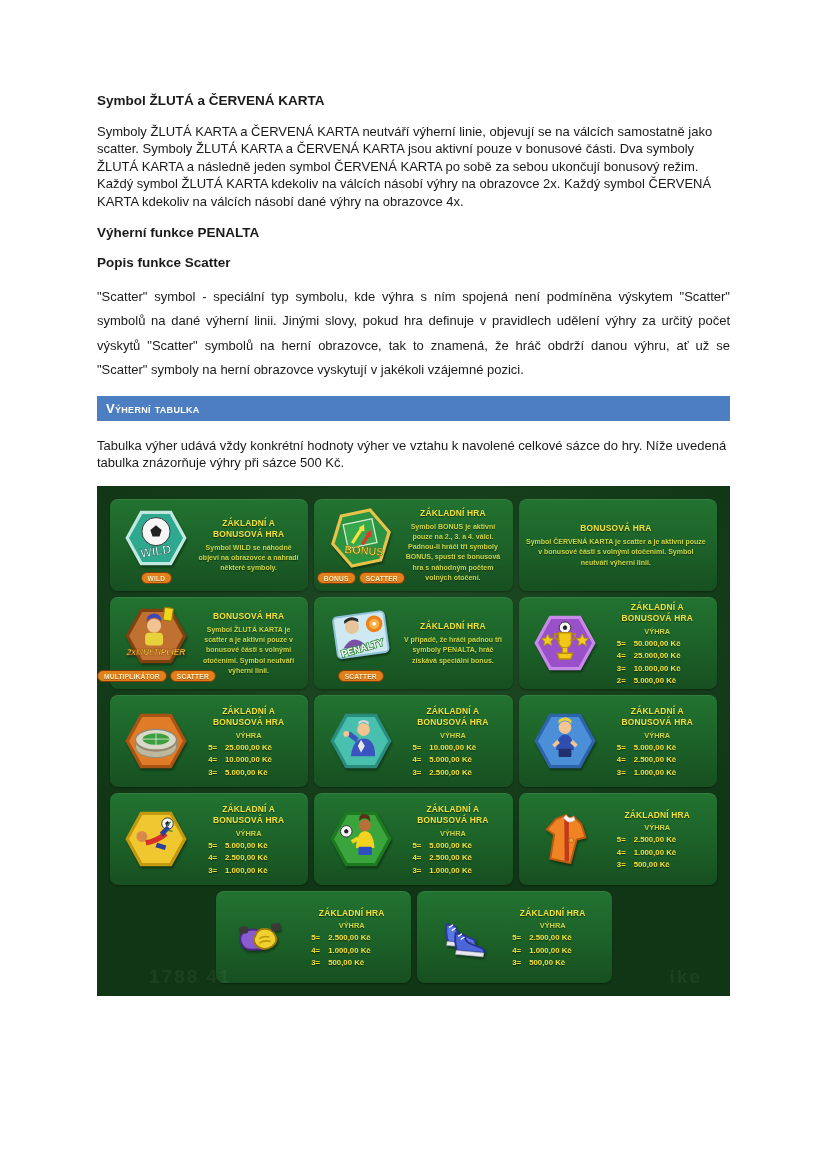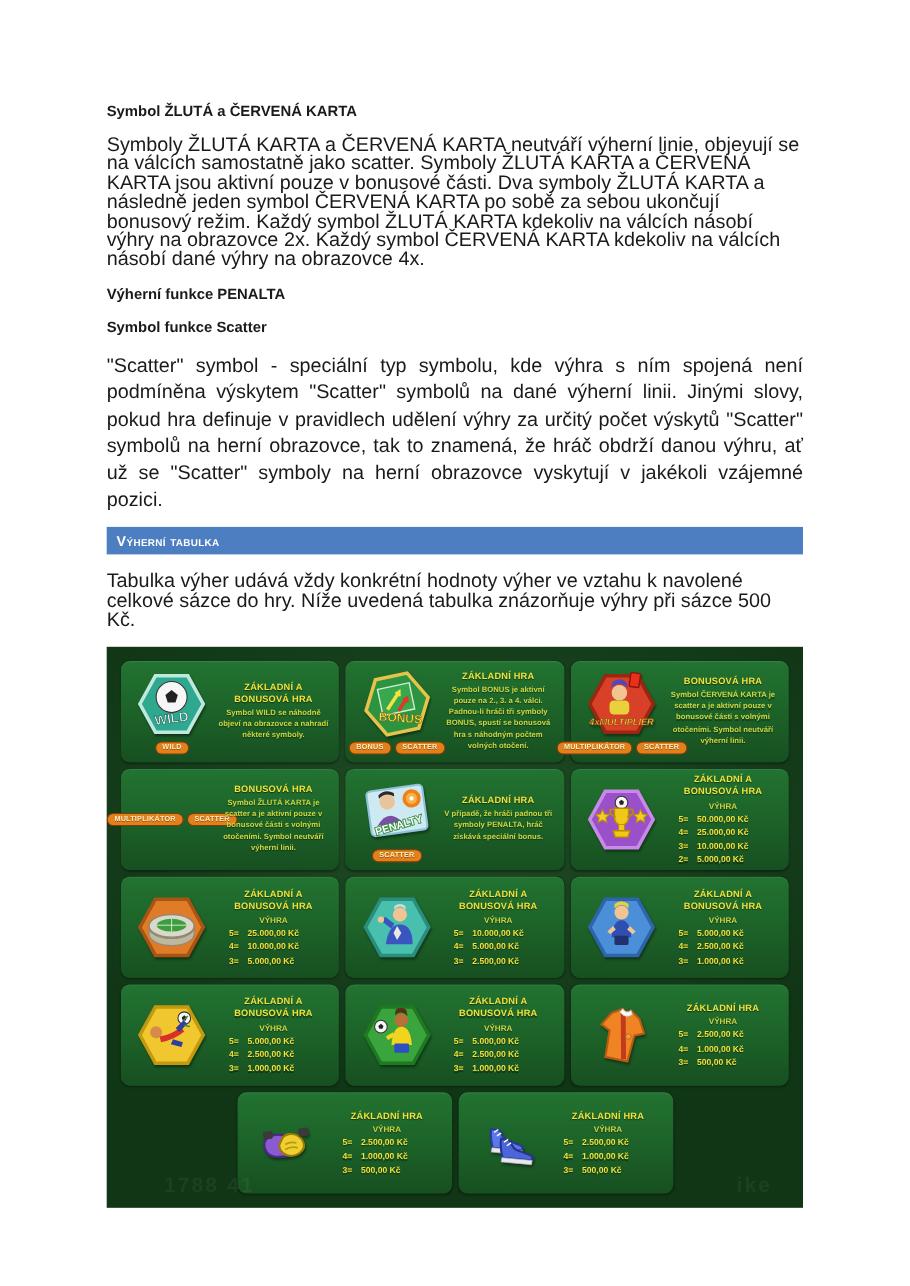--- a/index.html
+++ b/index.html
@@ -1,19 +1,19 @@
 <!DOCTYPE html>
 <html lang="cs" style="--banner-bg: #4d7ec1; --banner-fg: #ffffff; --table-bg: #14421a; --pill-bg: #e2801c; --title-yellow: #f2e23c; --desc-yellow: #ccd643;"><head>
 <meta charset="utf-8">
 <style>
   html,body{margin:0;padding:0;background:#ffffff;}
   body{width:827px;height:1169px;overflow:hidden;font-family:"Liberation Sans",sans-serif;color:#1a1a1a;position:relative;}
   .doc{padding:93px 97px 16px 97px;width:633px;}
   .doc h3{font-size:13.5px;margin:0 0 15px 0;font-weight:bold;}
-  .doc p{font-size:18px;line-height:17.4px;margin:0 0 15px 0;}
+  .doc p{font-size:13px;line-height:17.4px;margin:0 0 15px 0;}
   .doc p.justify{text-align:justify;line-height:24.4px;margin-bottom:13px;}
   .banner{background:var(--banner-bg,#4d7ec1);color:var(--banner-fg,#ffffff);height:25px;display:flex;align-items:center;padding-left:9px;font-weight:bold;font-size:13px;font-variant:small-caps;letter-spacing:.3px;margin:6px 0 16px 0;}
   
   .paytable{position:relative;width:633px;height:510px;background:var(--table-bg,#14421a);overflow:hidden;margin-top:2px;}
   .paytable::before{content:"";position:absolute;inset:0;background:
      radial-gradient(ellipse 420px 240px at 50% 30%, rgba(255,255,255,.05), rgba(0,0,0,.18));}
   .pt-inner{position:relative;padding:13px;display:flex;flex-direction:column;gap:6px;}
   .pt-row{display:grid;grid-template-columns:repeat(3,1fr);gap:6px;}
   .pt-row.center{display:flex;justify-content:center;}
   .pt-row.center .pt-cell{width:195px;}
@@ -39,21 +39,21 @@
 </style>
 </head>
 <body>
 
 <div class="doc">
   <h3>Symbol ŽLUTÁ a ČERVENÁ KARTA</h3>
   <p>Symboly ŽLUTÁ KARTA a ČERVENÁ KARTA neutváří výherní linie, objevují se na válcích samostatně jako scatter. Symboly ŽLUTÁ KARTA a ČERVENÁ KARTA jsou aktivní pouze v bonusové části. Dva symboly ŽLUTÁ KARTA a následně jeden symbol ČERVENÁ KARTA po sobě za sebou ukončují bonusový režim. Každý symbol ŽLUTÁ KARTA kdekoliv na válcích násobí výhry na obrazovce 2x. Každý symbol ČERVENÁ KARTA kdekoliv na válcích násobí dané výhry na obrazovce 4x.</p>
 
   <h3>Výherní funkce PENALTA</h3>
 
-  <h3>Symbol funkce Scatter</h3>
+  <h3>Popis funkce Scatter</h3>
   <p class="justify">"Scatter" symbol - speciální typ symbolu, kde výhra s ním spojená není podmíněna výskytem "Scatter" symbolů na dané výherní linii. Jinými slovy, pokud hra definuje v pravidlech udělení výhry za určitý počet výskytů "Scatter" symbolů na herní obrazovce, tak to znamená, že hráč obdrží danou výhru, ať už se "Scatter" symboly na herní obrazovce vyskytují v jakékoli vzájemné pozici.</p>
 
   <div class="banner">Výherní tabulka</div>
 
   <p>Tabulka výher udává vždy konkrétní hodnoty výher ve vztahu k navolené celkové sázce do hry. Níže uvedená tabulka znázorňuje výhry při sázce 500 Kč.</p>
 
   <div class="paytable">
     <div class="pt-inner">
         <div class="pt-row">
           <div class="pt-cell">
@@ -92,45 +92,39 @@
                 <span class="pt-pill">BONUS</span>
                 <span class="pt-pill">SCATTER</span>
               </div>
             </div>
             <div class="pt-text">
               <div class="pt-title">ZÁKLADNÍ HRA</div>
               <div class="pt-desc">Symbol BONUS je aktivní pouze na 2., 3. a 4. válci. Padnou-li hráči tři symboly BONUS, spustí se bonusová hra s náhodným počtem volných otočení.</div>
             </div>
           </div>
           <div class="pt-cell">
-            <div class="pt-left">
-              <div class="pt-icon">
-                <svg viewBox="0 0 100 100" xmlns="http://www.w3.org/2000/svg">
-                  <polygon points="27,10 73,10 95,50 73,90 27,90 5,50" fill="#d84028" stroke="#9c2612" stroke-width="5"></polygon>
-   <rect x="62" y="6" width="14" height="20" rx="2" fill="#e8301c" stroke="#8c1408" stroke-width="2" transform="rotate(8 69 16)"></rect>
-   <circle cx="47" cy="34" r="11" fill="#f2c492"></circle>
-                  <path d="M35 28 q12 -13 24 0 l-2 -9 q-10 -8 -20 0 z" fill="#5048b8"></path>
-   <rect x="33" y="45" width="28" height="20" rx="6" fill="#e8d23c"></rect>
-   <text x="50" y="80" font-size="13" font-style="italic" font-weight="bold" fill="#f7e84a" stroke="#8c3a10" stroke-width="0.7" text-anchor="middle">4xMULTIPLIER</text>
-                </svg>
-              </div>
-              <div class="pt-tags">
-                <span class="pt-pill">MULTIPLIKÁTOR</span>
-                <span class="pt-pill">SCATTER</span>
-              </div>
-            </div>
             <div class="pt-text">
               <div class="pt-title">BONUSOVÁ HRA</div>
               <div class="pt-desc">Symbol ČERVENÁ KARTA je scatter a je aktivní pouze v bonusové části s volnými otočeními. Symbol neutváří výherní linii.</div>
             </div>
           </div>
         </div>
         <div class="pt-row">
           <div class="pt-cell">
             <div class="pt-left">
+              <div class="pt-icon">
+                <svg viewBox="0 0 100 100" xmlns="http://www.w3.org/2000/svg">
+                  <polygon points="27,10 73,10 95,50 73,90 27,90 5,50" fill="#c07030" stroke="#7e4210" stroke-width="5"></polygon>
+   <rect x="62" y="6" width="14" height="20" rx="2" fill="#f2d41f" stroke="#97800a" stroke-width="2" transform="rotate(8 69 16)"></rect>
+   <circle cx="47" cy="34" r="11" fill="#f2c492"></circle>
+                  <path d="M35 28 q12 -13 24 0 l-2 -9 q-10 -8 -20 0 z" fill="#4048b8"></path>
+   <rect x="33" y="45" width="28" height="20" rx="6" fill="#e8d23c"></rect>
+   <text x="50" y="80" font-size="13" font-style="italic" font-weight="bold" fill="#f7e84a" stroke="#8c3a10" stroke-width="0.7" text-anchor="middle">2xMULTIPLIER</text>
+                </svg>
+              </div>
               <div class="pt-tags">
                 <span class="pt-pill">MULTIPLIKÁTOR</span>
                 <span class="pt-pill">SCATTER</span>
               </div>
             </div>
             <div class="pt-text">
               <div class="pt-title">BONUSOVÁ HRA</div>
               <div class="pt-desc">Symbol ŽLUTÁ KARTA je scatter a je aktivní pouze v bonusové části s volnými otočeními. Symbol neutváří výherní linii.</div>
             </div>
           </div>

